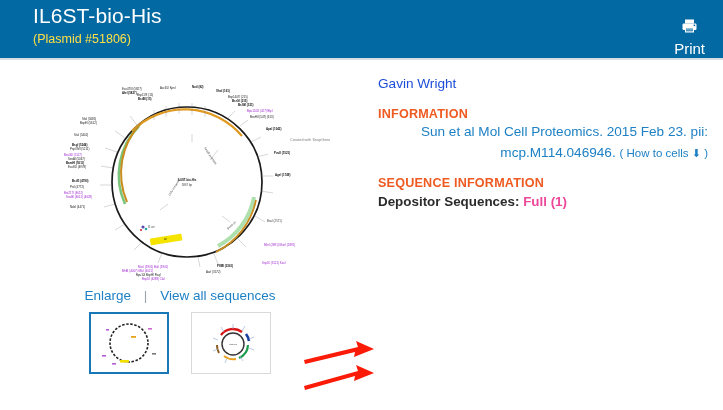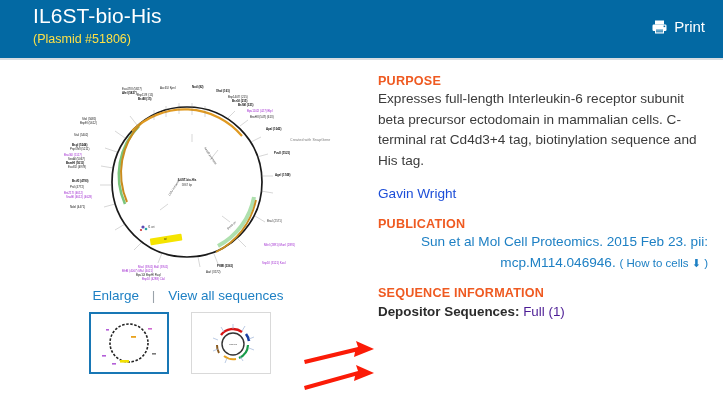--- a/index.html
+++ b/index.html
@@ -29,37 +29,38 @@
   .subtitle{
     position:absolute;left:33px;top:32px;
     color:#fde047;font-size:12.5px;font-weight:400;white-space:nowrap;
   }
   .print-btn{
     position:absolute;right:18px;top:18px;
     display:flex;align-items:center;gap:6px;
     color:#ffffff;font-size:15px;cursor:pointer;
     background:transparent;border:0;padding:0;
     font-family:"Liberation Sans","DejaVu Sans",sans-serif;
+    flex-direction:column;
   }
   .print-btn svg{display:block;}
 
   
   .left-col{position:absolute;left:0;top:62px;width:360px;height:348px;}
   .map-wrap{
     position:absolute;left:42px;top:2px;width:290px;height:218px;
     overflow:hidden;
   }
   .map-wrap svg{display:block;}
   .snapgene-credit{
     position:absolute;left:248px;top:74px;
     font-size:3.6px;color:#7a7a7a;letter-spacing:.1px;white-space:nowrap;
   }
 
   .map-links{
-    position:absolute;left:8px;top:226px;width:360px;
+    position:absolute;left:0;top:226px;width:360px;
     text-align:center;font-size:13.5px;color:#1e80c4;
   }
   .map-links a{color:#1e80c4;text-decoration:none;cursor:pointer;}
   .map-links .sep{color:#9aa3aa;margin:0 9px;}
 
   .thumbs{
     position:absolute;left:0;top:250px;width:360px;
     display:flex;justify-content:center;gap:22px;
   }
   .thumb{
@@ -83,21 +84,21 @@
   .lab-name{color:#1d4ed8;font-size:13.6px;line-height:20px;cursor:pointer;}
   .pub-line{color:#1e80c4;font-size:13.6px;line-height:20.5px;text-align:right;}
   .howto{color:#1e80c4;font-size:11.5px;white-space:nowrap;}
   .howto .paren{color:#1e80c4;}
   .arrow-down{font-size:11px;}
 
   .seq-row{
     color:#2b2b2b;font-size:13.4px;font-weight:bold;line-height:21px;
     white-space:nowrap;
   }
-  .seq-row .val{color:#4c1d95;font-weight:normal;}
+  .seq-row .val{color:#ec4899;font-weight:bold;}
 
   
   .annot{position:absolute;left:300px;top:330px;width:90px;height:70px;pointer-events:none;}
 </style>
 </head>
 <body>
 
 <div class="page">
 
   <div class="header">
@@ -273,31 +274,27 @@
             <line x1="55" y1="24" x2="60" y2="22"></line>
           </g>
           <text x="39" y="30" font-family="Liberation Sans" font-size="2.4" fill="#555" text-anchor="middle">plasmid</text>
         </svg>
       </div>
     </div>
   </div>
 
   <div class="right-col">
 
-    <div class="blk">
-      <div class="sec-head">PURPOSE</div>
-      <p class="body-text">Expresses full-length Interleukin-6 receptor subunit beta precursor ectodomain in mammalian cells. C-terminal rat Cd4d3+4 tag, biotinylation sequence and His tag.</p>
-    </div>
 
     <div class="blk">
       <a class="lab-name link">Gavin Wright</a>
     </div>
 
     <div class="blk">
-      <div class="sec-head">PUBLICATION</div>
+      <div class="sec-head">INFORMATION</div>
       <div class="pub-line">
         <a class="link">Sun et al Mol Cell Proteomics. 2015 Feb 23. pii:</a><br>
         <a class="link">mcp.M114.046946.</a>
         <span class="howto">
           <span class="paren">(</span>
           <span>How to cells</span>
           <span class="arrow-down">⬇</span>
           <span class="paren">)</span>
         </span>
       </div>

